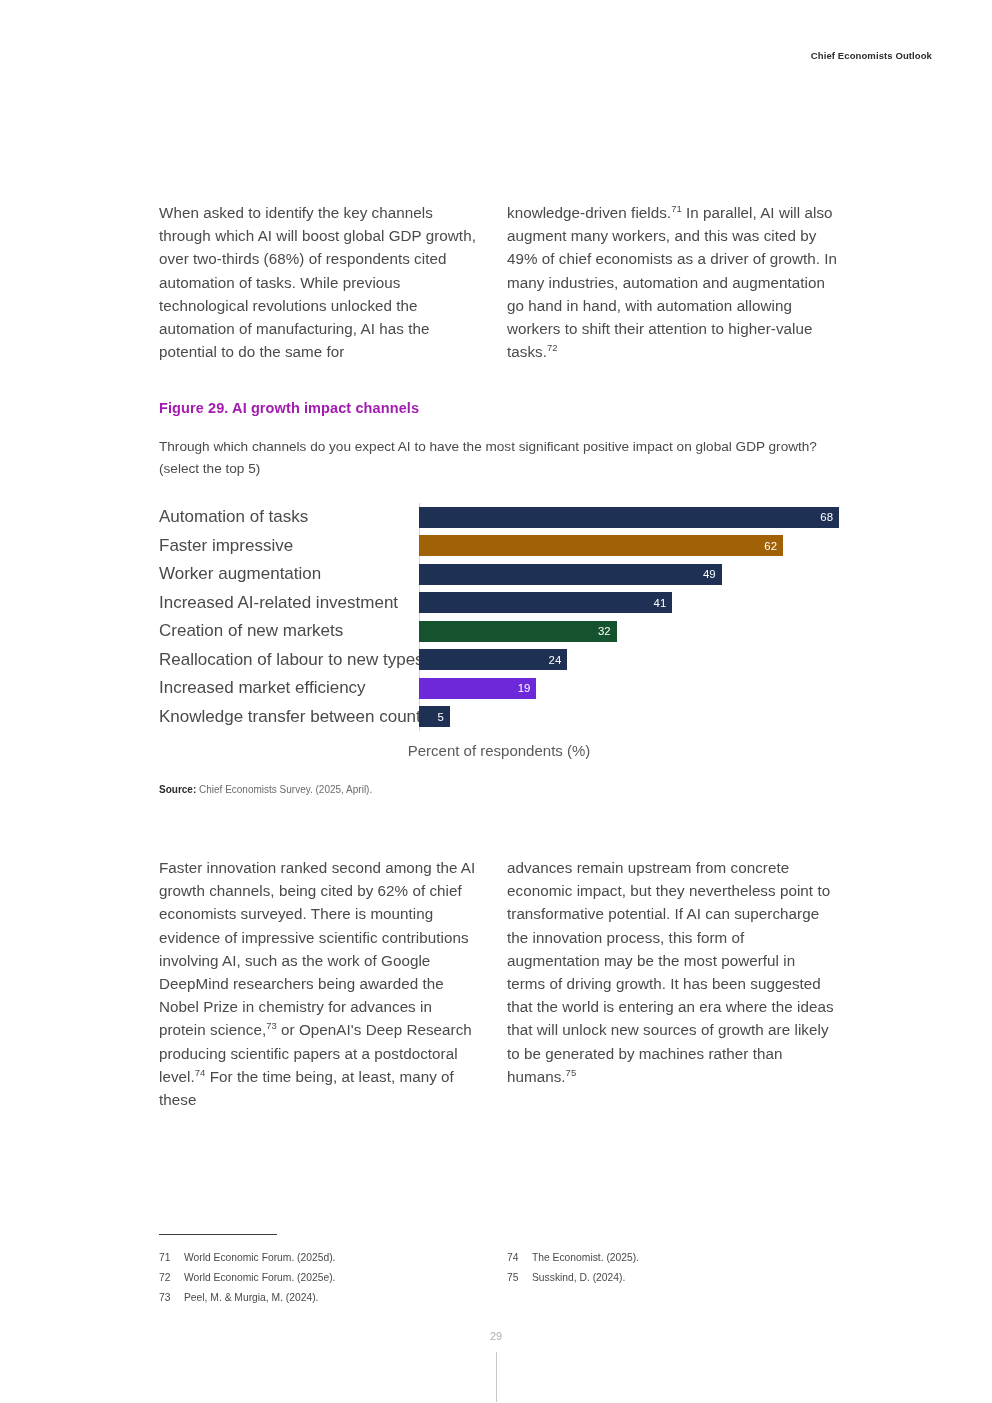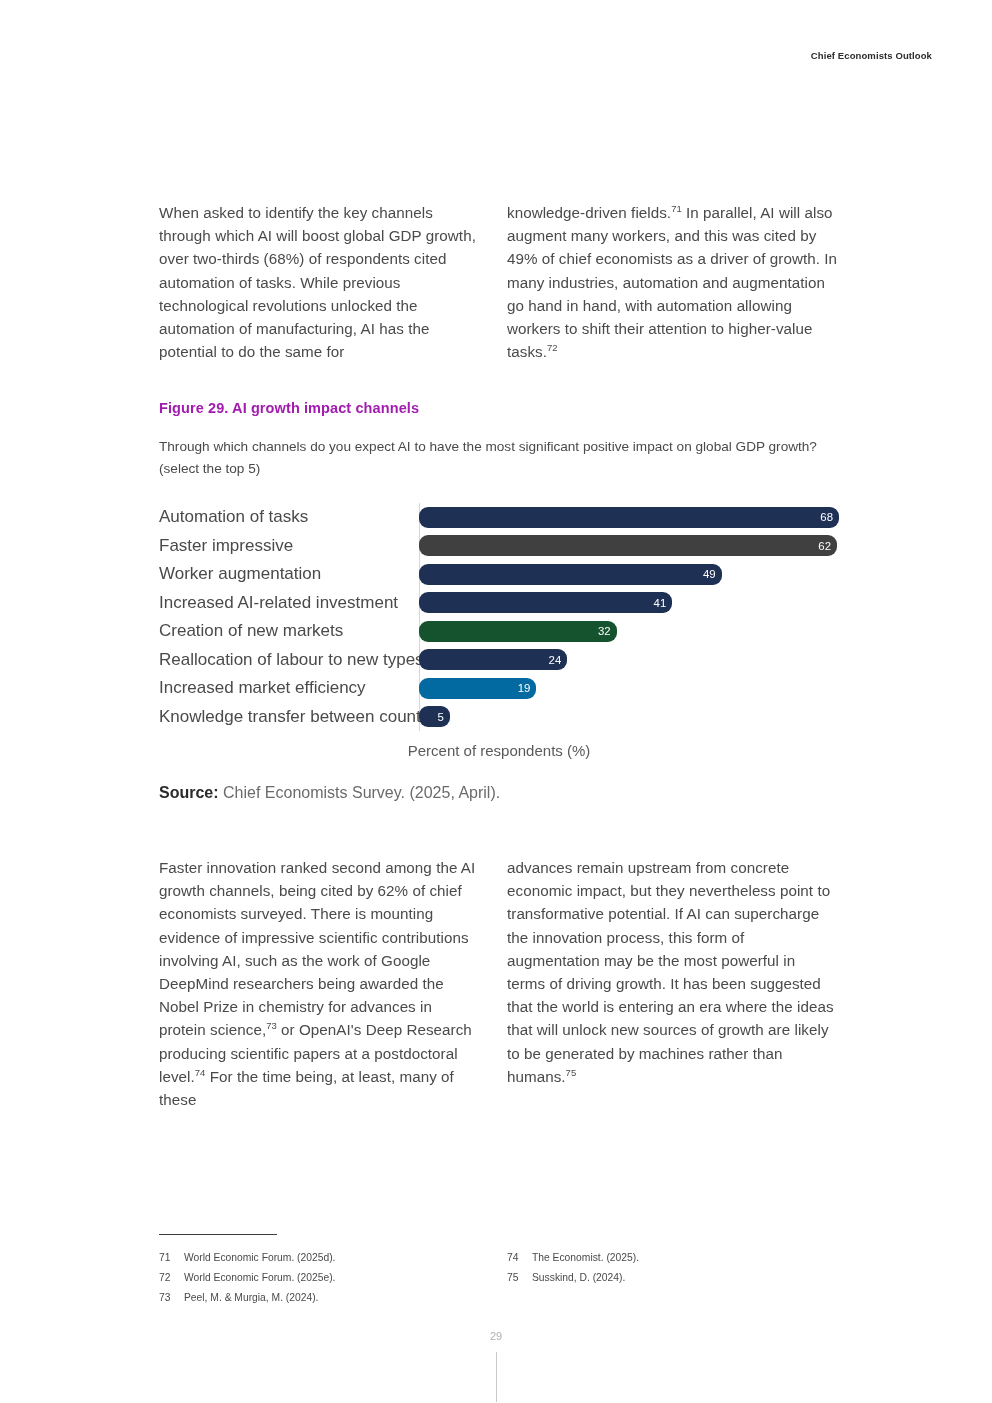--- a/index.html
+++ b/index.html
@@ -109,21 +109,20 @@
   }
   .bar {
     height: 21px;
     background: #1f3055;
     display: flex;
     align-items: center;
     justify-content: flex-end;
     box-sizing: border-box;
     padding-right: 6px;
     min-width: 14px;
-    border-radius: 9px;
   }
   .bar-value {
     font-size: 11.4px;
     color: #ffffff;
   }
   .axis-line {
     position: absolute;
     left: 260px;
     top: 0;
     width: 1px;
@@ -135,21 +134,21 @@
     top: 742px;
     width: 680px;
     text-align: center;
     font-size: 15px;
     color: #5a5a5a;
   }
   .source-note {
     position: absolute;
     left: 159px;
     top: 784px;
-    font-size: 16px;
+    font-size: 10px;
     color: #6b6b6b;
   }
   .source-note b {
     color: #2b2b2b;
   }
 
   
   .footnote-rule {
     position: absolute;
     left: 159px;
@@ -227,21 +226,21 @@
           <div class="bar-label">Automation of tasks</div>
           <div class="bar-track">
             <div class="bar" style="width: 420px; background: rgb(31, 48, 85);">
               <span class="bar-value" style="color: rgb(255, 255, 255);">68</span>
             </div>
           </div>
         </div>
         <div class="bar-row">
           <div class="bar-label">Faster impressive</div>
           <div class="bar-track">
-            <div class="bar" style="width: 418px; background: #404040;">
+            <div class="bar" style="width: 364px; background: #a16207;">
               <span class="bar-value" style="color: rgb(255, 255, 255);">62</span>
             </div>
           </div>
         </div>
         <div class="bar-row">
           <div class="bar-label">Worker augmentation</div>
           <div class="bar-track">
             <div class="bar" style="width: 302.647px; background: rgb(31, 48, 85); padding-left: 24px;">
               <span class="bar-value" style="color: rgb(255, 255, 255);">49</span>
             </div>
@@ -267,21 +266,21 @@
           <div class="bar-label">Reallocation of labour to new types of work</div>
           <div class="bar-track">
             <div class="bar" style="width: 148.235px; background: rgb(31, 48, 85);">
               <span class="bar-value" style="color: rgb(255, 255, 255);">24</span>
             </div>
           </div>
         </div>
         <div class="bar-row">
           <div class="bar-label">Increased market efficiency</div>
           <div class="bar-track">
-            <div class="bar" style="width: 117.353px; background: #0369a1;">
+            <div class="bar" style="width: 117.353px; background: #6d28d9;">
               <span class="bar-value" style="color: rgb(255, 255, 255);">19</span>
             </div>
           </div>
         </div>
         <div class="bar-row">
           <div class="bar-label">Knowledge transfer between countries</div>
           <div class="bar-track">
             <div class="bar" style="width: 30.8824px; background: rgb(31, 48, 85);">
               <span class="bar-value" style="color: rgb(255, 255, 255);">5</span>
             </div>

